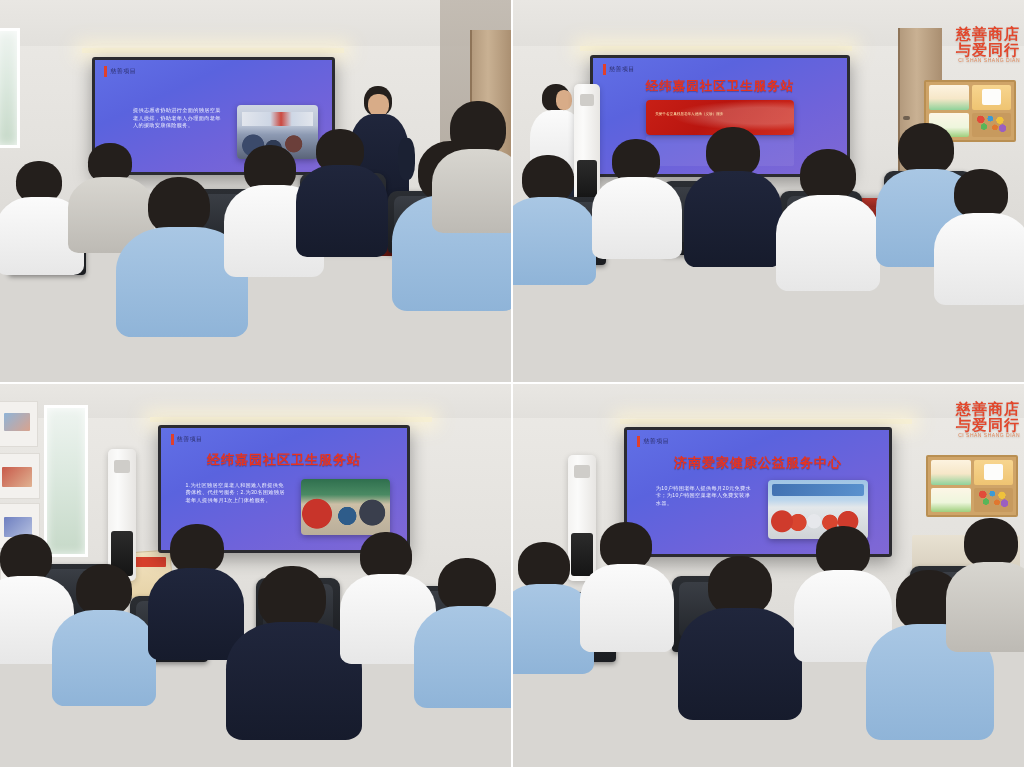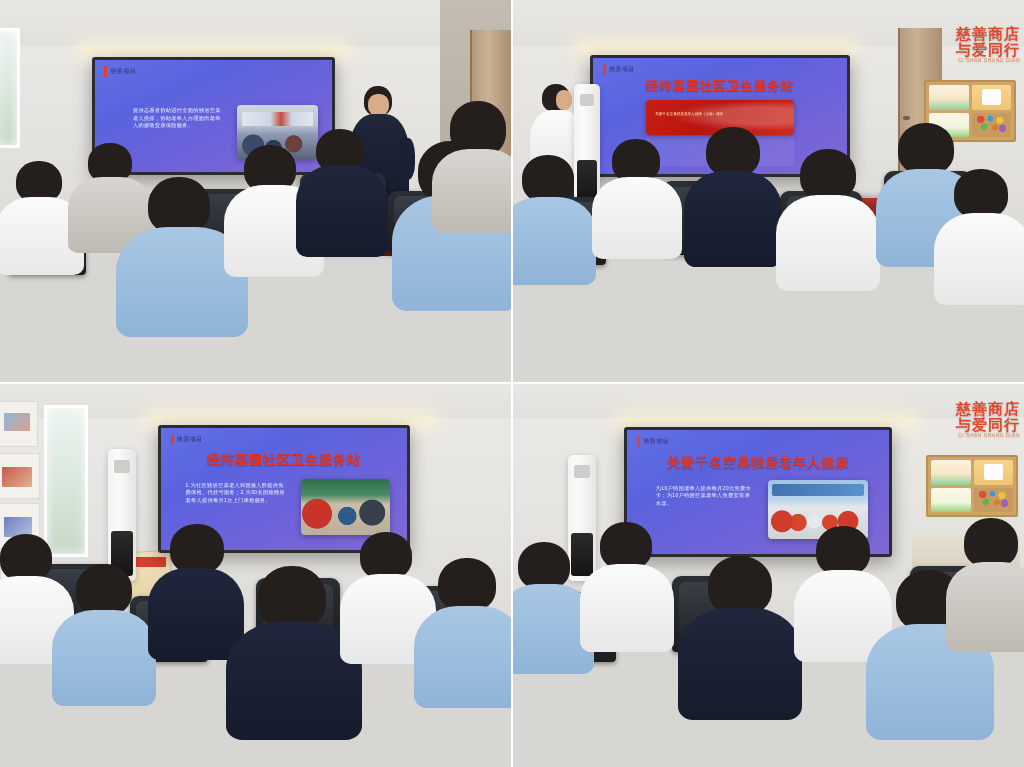--- a/index.html
+++ b/index.html
@@ -404,21 +404,21 @@
       <span class="vent"></span>
       <span class="grill"></span>
     </div>
 
     <div class="screen" style="left:112px;top:44px;width:268px;height:130px;">
       <div class="slide">
         <div class="slide-logo">
           <span class="bar"></span>
           <span class="txt">慈善项目</span>
         </div>
-        <div class="slide-title" style="font-size:13px;">关爱千名空巢独居老年人健康</div>
+        <div class="slide-title" style="font-size:13px;">济南爱家健康公益服务中心</div>
         <div class="slide-body" style="left:11%;top:44%;width:38%;font-size:5.2px;">为10户特困老年人提供每月20元免费水卡；为10户特困空巢老年人免费安装净水器。</div>
         <div class="slide-photo" style="left:54%;top:40%;width:38%;height:48%;">
           <div class="ph-group"></div>
         </div>
       </div>
     </div>
 
     <div class="wallsign" style="right:4px;top:18px;font-size:15px;text-align:right;">
       <span>慈善商店</span><br>
       <span>与爱同行</span>

